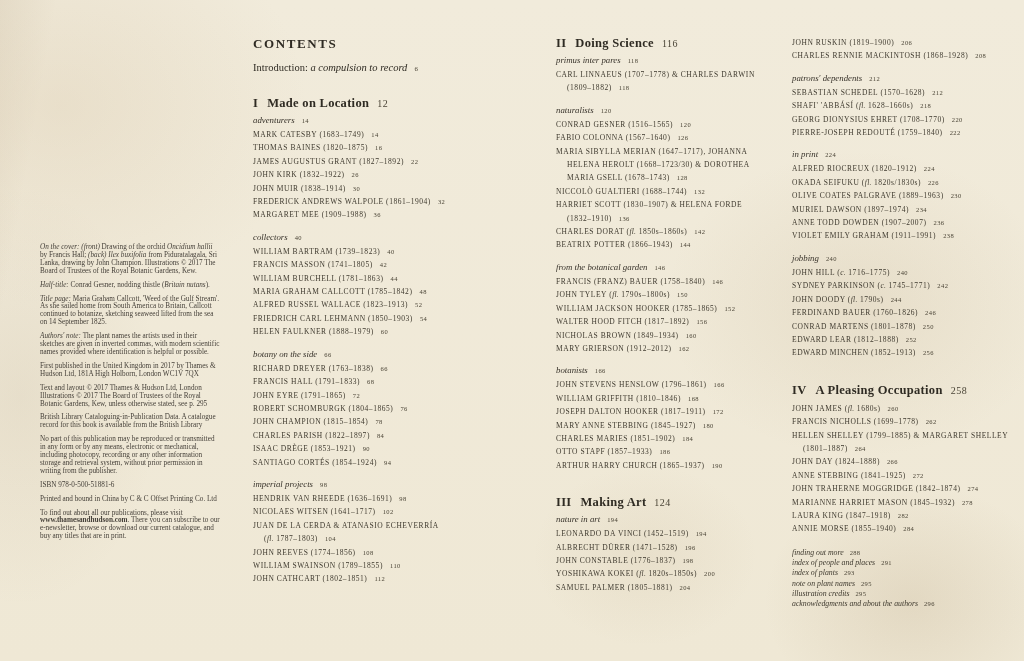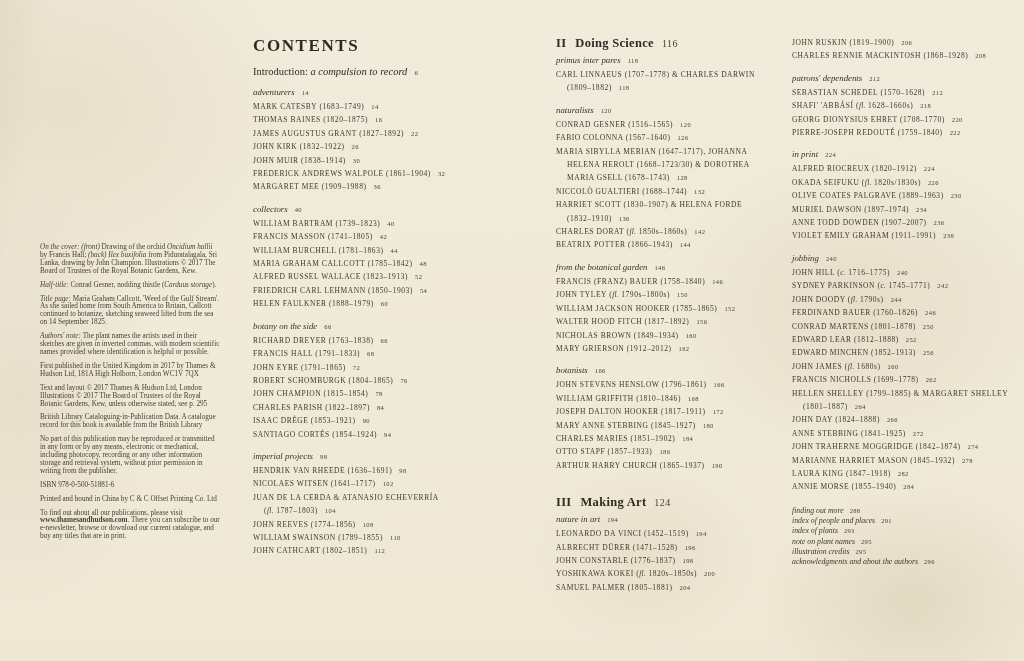--- a/index.html
+++ b/index.html
@@ -22,21 +22,21 @@
     font-size:7.2px;line-height:7.9px;color:#46413a;}
   .margin-col p{margin:0 0 6px 0;}
   .margin-col p.gap{margin-top:6px;}
   .margin-col .it{font-style:italic;}
   .margin-col .bd{font-weight:bold;}
   
   .toc-col{position:absolute;top:36px;}
   #col1{left:253px;width:280px;}
   #col2{left:556px;width:250px;}
   #col3{left:792px;width:230px;}
-  .contents-title{font-size:17px;font-weight:bold;letter-spacing:1.6px;
+  .contents-title{font-size:13px;font-weight:bold;letter-spacing:1.6px;
     color:#2f2b23;margin:0 0 10px 0;}
   .intro{font-size:10.5px;color:#2f2b23;margin:0;}
   .intro .it{font-style:italic;}
   .intro .pg{font-size:6.8px;margin-left:7px;letter-spacing:0.4px;}
   .part-head{font-size:12.5px;font-weight:bold;color:#2f2b23;
     letter-spacing:0.3px;margin-top:23px;margin-bottom:4px;white-space:nowrap;}
   .part-head.first{margin-top:0;}
   .part-head .numeral{margin-right:9px;}
   .part-head .pg{font-size:10px;font-weight:normal;margin-left:8px;letter-spacing:0.5px;}
   .section-head{font-style:italic;font-size:8.8px;color:#37322a;
@@ -52,34 +52,35 @@
   .endmatter .em-item{font-style:italic;font-size:7.8px;line-height:10.3px;
     color:#3e392e;white-space:nowrap;}
   .endmatter .pg{font-style:normal;font-size:6.5px;margin-left:6px;letter-spacing:0.3px;}
 </style>
 </head>
 <body>
 
 <div class="page">
   <div class="margin-col" id="margin-col">
       <p><span class="it">On the cover: (front) </span><span>Drawing of the orchid </span><span class="it">Oncidium hallii</span><span> by Francis Hall; </span><span class="it">(back) Ilex buxifolia</span><span> from Piduratalagala, Sri Lanka, drawing by John Champion. Illustrations © 2017 The Board of Trustees of the Royal Botanic Gardens, Kew.</span></p>
-      <p><span class="it">Half-title: </span><span>Conrad Gesner, nodding thistle (</span><span class="it">Carduus storage</span><span>).</span></p>
+      <p><span class="it">Half-title: </span><span>Conrad Gesner, nodding thistle (</span><span class="it">Britain nutans</span><span>).</span></p>
       <p><span class="it">Title page: </span><span>Maria Graham Callcott, 'Weed of the Gulf Stream'. As she sailed home from South America to Britain, Callcott continued to botanize, sketching seaweed lifted from the sea on 14 September 1825.</span></p>
       <p><span class="it">Authors' note: </span><span>The plant names the artists used in their sketches are given in inverted commas, with modern scientific names provided where identification is helpful or possible.</span></p>
       <p class="gap"><span>First published in the United Kingdom in 2017 by Thames &amp; Hudson Ltd, 181A High Holborn, London WC1V 7QX</span></p>
       <p><span>Text and layout © 2017 Thames &amp; Hudson Ltd, London Illustrations © 2017 The Board of Trustees of the Royal Botanic Gardens, Kew, unless otherwise stated, see p. 295</span></p>
       <p><span>British Library Cataloguing-in-Publication Data. A catalogue record for this book is available from the British Library</span></p>
       <p><span>No part of this publication may be reproduced or transmitted in any form or by any means, electronic or mechanical, including photocopy, recording or any other information storage and retrieval system, without prior permission in writing from the publisher.</span></p>
       <p class="gap"><span>ISBN 978-0-500-51881-6</span></p>
       <p class="gap"><span>Printed and bound in China by C &amp; C Offset Printing Co. Ltd</span></p>
       <p class="gap"><span>To find out about all our publications, please visit </span><span class="bd">www.thamesandhudson.com</span><span>. There you can subscribe to our e-newsletter, browse or download our current catalogue, and buy any titles that are in print.</span></p>
     </div>
   <div class="toc-col" id="col1">
       <div class="contents-title">CONTENTS</div>
       <div class="intro">Introduction: <span class="it">a compulsion to record</span><span class="pg">6</span></div>
+      <div class="part-head"><span class="numeral">I</span>Made on Location<span class="pg">12</span></div>
       <div class="section-head">adventurers<span class="pg">14</span></div>
       <div class="entry">MARK CATESBY (1683–1749)<span class="pg">14</span></div>
       <div class="entry">THOMAS BAINES (1820–1875)<span class="pg">16</span></div>
       <div class="entry">JAMES AUGUSTUS GRANT (1827–1892)<span class="pg">22</span></div>
       <div class="entry">JOHN KIRK (1832–1922)<span class="pg">26</span></div>
       <div class="entry">JOHN MUIR (1838–1914)<span class="pg">30</span></div>
       <div class="entry">FREDERICK ANDREWS WALPOLE (1861–1904)<span class="pg">32</span></div>
       <div class="entry">MARGARET MEE (1909–1988)<span class="pg">36</span></div>
       <div class="section-head">collectors<span class="pg">40</span></div>
       <div class="entry">WILLIAM BARTRAM (1739–1823)<span class="pg">40</span></div>
@@ -157,20 +158,21 @@
       <div class="entry">ANNE TODD DOWDEN (1907–2007)<span class="pg">236</span></div>
       <div class="entry">VIOLET EMILY GRAHAM (1911–1991)<span class="pg">238</span></div>
       <div class="section-head">jobbing<span class="pg">240</span></div>
       <div class="entry">JOHN HILL (<i>c.</i> 1716–1775)<span class="pg">240</span></div>
       <div class="entry">SYDNEY PARKINSON (<i>c.</i> 1745–1771)<span class="pg">242</span></div>
       <div class="entry">JOHN DOODY (<i>fl.</i> 1790s)<span class="pg">244</span></div>
       <div class="entry">FERDINAND BAUER (1760–1826)<span class="pg">246</span></div>
       <div class="entry">CONRAD MARTENS (1801–1878)<span class="pg">250</span></div>
       <div class="entry">EDWARD LEAR (1812–1888)<span class="pg">252</span></div>
       <div class="entry">EDWARD MINCHEN (1852–1913)<span class="pg">256</span></div>
+      <div class="part-head"><span class="numeral">IV</span>A Pleasing Occupation<span class="pg">258</span></div>
       <div class="entry">JOHN JAMES (<i>fl.</i> 1680s)<span class="pg">260</span></div>
       <div class="entry">FRANCIS NICHOLLS (1699–1778)<span class="pg">262</span></div>
       <div class="entry">HELLEN SHELLEY (1799–1885) &amp; MARGARET SHELLEY<br>(1801–1887)<span class="pg">264</span></div>
       <div class="entry">JOHN DAY (1824–1888)<span class="pg">266</span></div>
       <div class="entry">ANNE STEBBING (1841–1925)<span class="pg">272</span></div>
       <div class="entry">JOHN TRAHERNE MOGGRIDGE (1842–1874)<span class="pg">274</span></div>
       <div class="entry">MARIANNE HARRIET MASON (1845–1932)<span class="pg">278</span></div>
       <div class="entry">LAURA KING (1847–1918)<span class="pg">282</span></div>
       <div class="entry">ANNIE MORSE (1855–1940)<span class="pg">284</span></div>
       <div class="endmatter">

